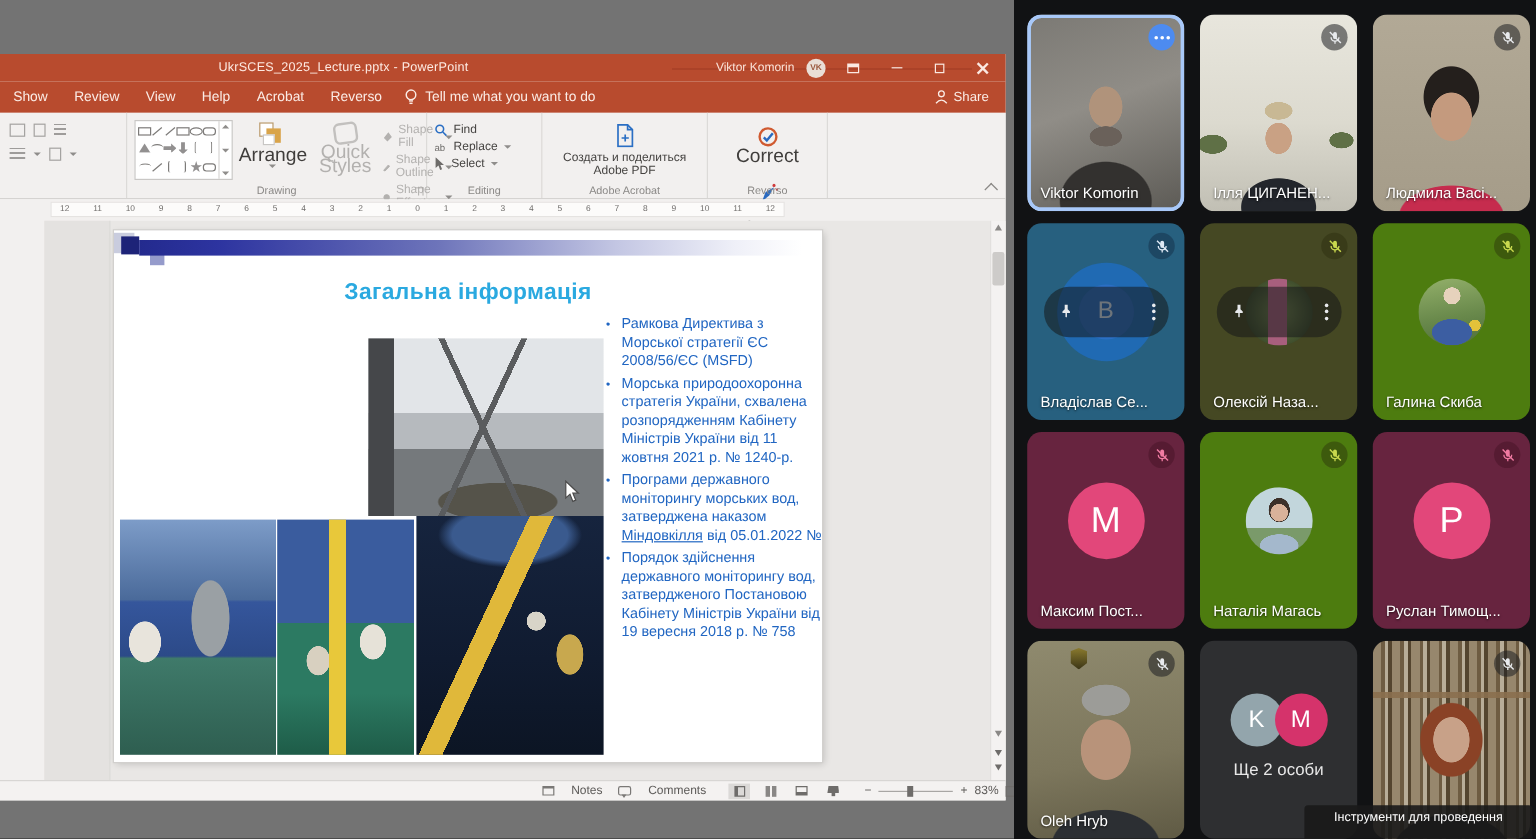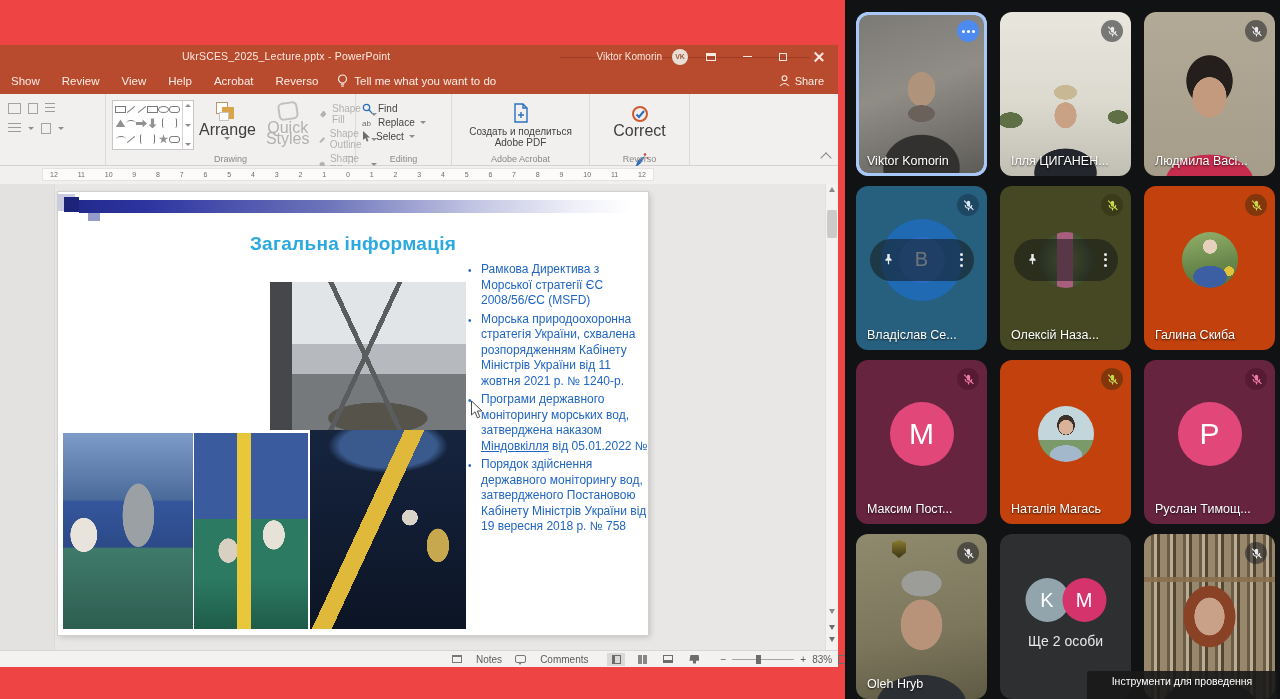--- a/index.html
+++ b/index.html
@@ -1,21 +1,21 @@
 <!DOCTYPE html>
 <html><head>
 <meta charset="utf-8">
 <style>
   * { margin:0; padding:0; box-sizing:border-box; }
   html,body { width:1280px; height:699px; overflow:hidden; background:#0d0d0d;
               font-family:"Liberation Sans", sans-serif; }
   #root { position:relative; width:1280px; height:699px; background:#101010; }
 
   
-  #share { position:absolute; left:0; top:0; width:845px; height:699px; background:#ef4444; }
+  #share { position:absolute; left:0; top:0; width:845px; height:699px; background:#737373; }
   #ppt   { position:absolute; left:0; top:45px; width:838px; height:622px; background:#f2f0ef; }
 
   .titlebar { position:relative; height:23px; background:#b84b2e; color:#fbe9e2; }
   .tb-title { position:absolute; left:182px; top:5px; font-size:10.5px; letter-spacing:.2px; color:#fde9e1; }
   .tb-right { position:absolute; right:0; top:0; height:23px; display:flex; align-items:center; gap:10px; padding-right:6px; }
   .tb-user  { font-size:10px; color:#fbe3d9; }
   .tb-avatar{ width:16px; height:16px; border-radius:50%; background:#e9ded6; color:#9c5b40;
               font-size:7px; font-weight:bold; display:flex; align-items:center; justify-content:center; }
   .wbtn { width:26px; height:23px; display:flex; align-items:center; justify-content:center; }
   .ic-min { width:9px; height:1px; background:#fbe9e2; }
@@ -79,21 +79,21 @@
   .adobe-btn { display:flex; flex-direction:column; align-items:center; gap:3px; padding:3px 8px; font-size:10px; color:#454341; text-align:center; }
   .reverso-wrap { display:flex; gap:12px; padding:3px 8px;flex-direction:column; }
 
   .chev-up { position:absolute; right:8px; bottom:3px; width:8px; height:8px; border-left:1.5px solid #8a8886; border-top:1.5px solid #8a8886; transform:rotate(45deg); }
 
   .rulerrow { position:relative; height:18px; background:#f2f0ef; }
   .ruler { position:absolute; left:42px; top:2px; width:612px; height:13px; background:#fcfbfa;
            border:1px solid #e5e3e1; display:flex; justify-content:space-between; align-items:center;
            padding:0 7px; font-size:7px; color:#6e6c6a; }
 
-  .canvas { position:relative; height:466px; background:#e9e7e5; }
+  .canvas { position:relative; height:466px; background:#e9e7e5;margin-left:37px; }
   .thumbpane { position:absolute; left:0; top:0; width:55px; height:466px; background:#e4e2e0; border-right:1px solid #dddbd9; }
 
   .slide { position:absolute; left:58px; top:8px; width:590px; height:443px; background:#fff;
            box-shadow:0 0 0 1px #d2d0ce, 2px 2px 6px rgba(0,0,0,.18); }
   .sqA { position:absolute; left:0px;  top:2px;  width:17px; height:17px; background:#c9ccde; }
   .sqB { position:absolute; left:6px;  top:5px;  width:15px; height:15px; background:#1d2378; }
   .sqC { position:absolute; left:30px; top:17px; width:12px; height:12px; background:#8289c2; opacity:.85; }
   .deco-bar { position:absolute; left:21px; top:8px; width:552px; height:13px;
               background:linear-gradient(90deg,#232a8e 0%,#2d34a0 12%,#6d74ba 45%,#c3c6e3 72%,#eff0f8 90%,rgba(255,255,255,0) 100%); }
   .slide-title { position:absolute; left:0; top:41px; width:100%; text-align:center;
@@ -181,21 +181,21 @@
   .mic { position:absolute; top:8px; right:8px; width:22px; height:22px; border-radius:50%;
          display:flex; align-items:center; justify-content:center; z-index:4; }
   .mic-dark  { background:rgba(30,31,34,.55); color:#e8eaed; }
   .mic-olive { background:rgba(40,44,12,.42); color:#c9d84e; }
   .mic-maroon{ background:rgba(70,18,38,.48); color:#f07ba2; }
   .mic-blue  { background:rgba(18,42,66,.45); color:#dfe9f5; }
   .morebtn { position:absolute; top:8px; right:8px; width:22px; height:22px; border-radius:50%;
              background:#4d8bf0; display:flex; align-items:center; justify-content:center; gap:2px; z-index:4; }
   .morebtn i { width:3px; height:3px; border-radius:50%; background:#fff; }
 
-  .bg-olive  { background:#c2410c; }
+  .bg-olive  { background:#4d7c0f; }
   .bg-olive2 { background:#454823; }
   .bg-maroon { background:#67243f; }
   .bg-blue   { background:#27607f; }
   .bg-gray   { background:#2e2f31; }
 
   .v-viktor { background:
       radial-gradient(ellipse 24px 15px at 50% 62%, #6a615a 55%, transparent 57%),
       radial-gradient(ellipse 22px 27px at 50% 47%, #b0937b 62%, transparent 64%),
       radial-gradient(ellipse 58px 50px at 50% 95%, #33312f 65%, transparent 67%),
       linear-gradient(160deg,#7b7974 0%,#908d87 45%,#5c5a55 100%); }

